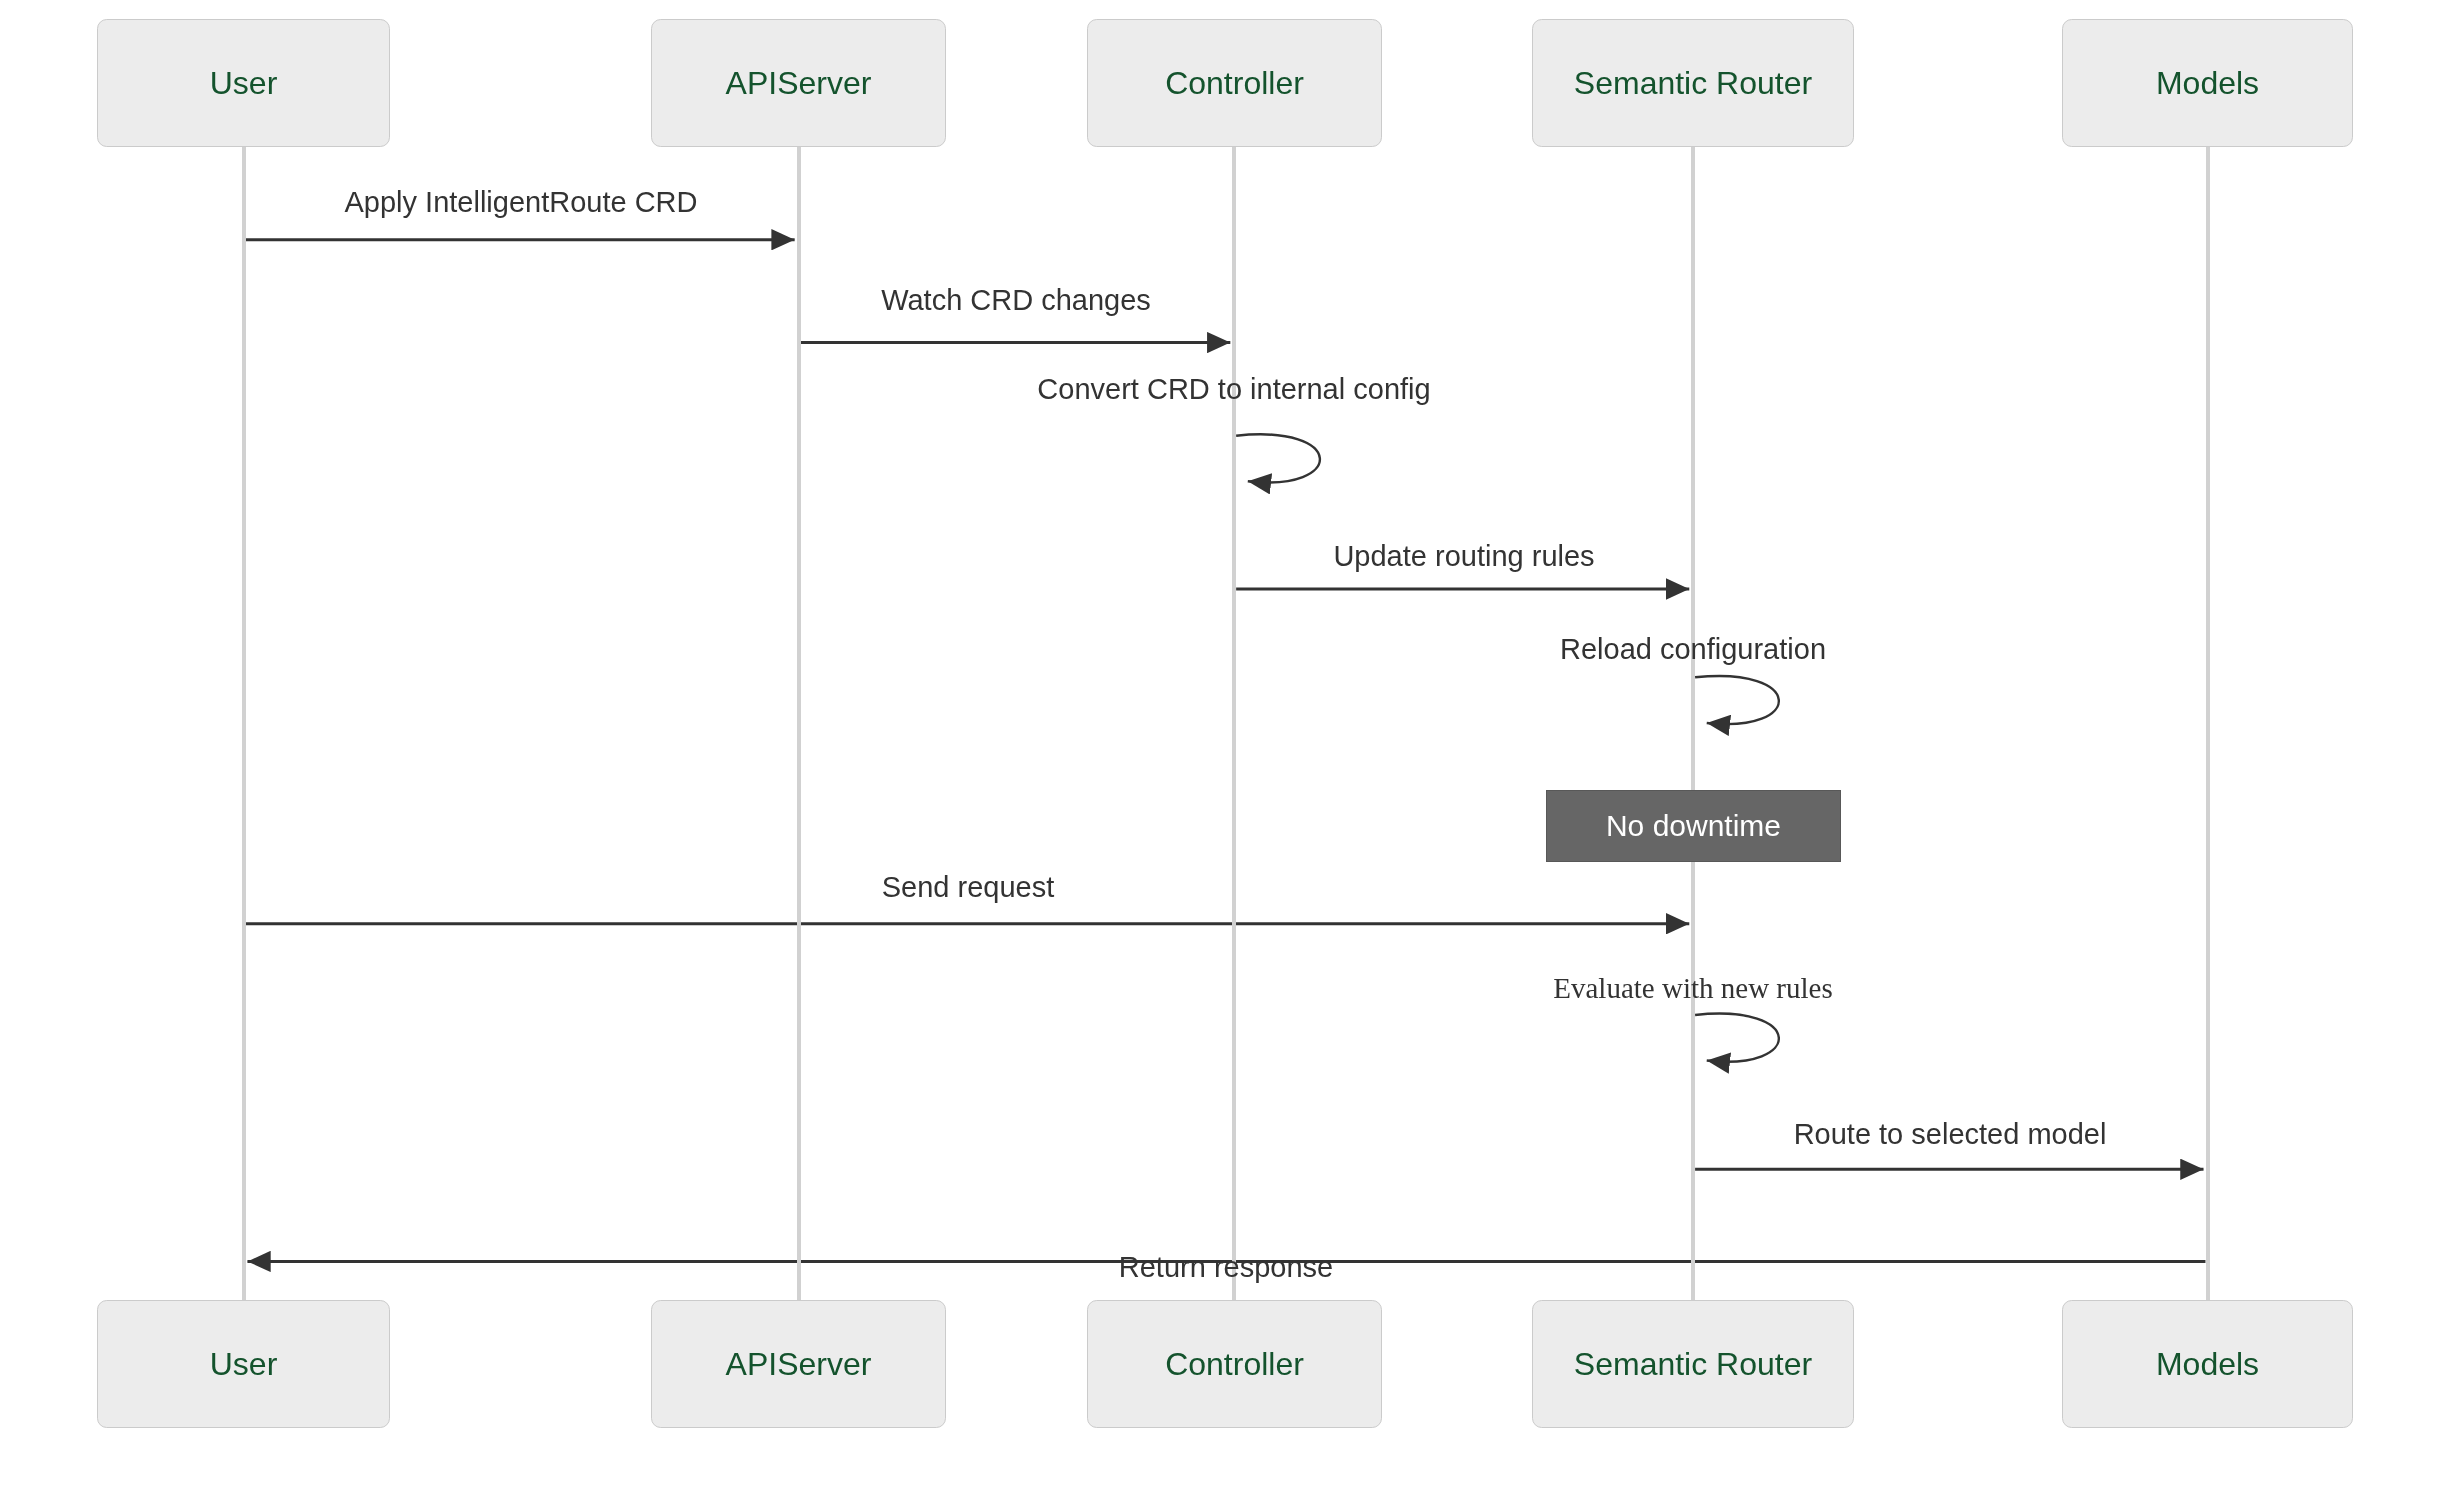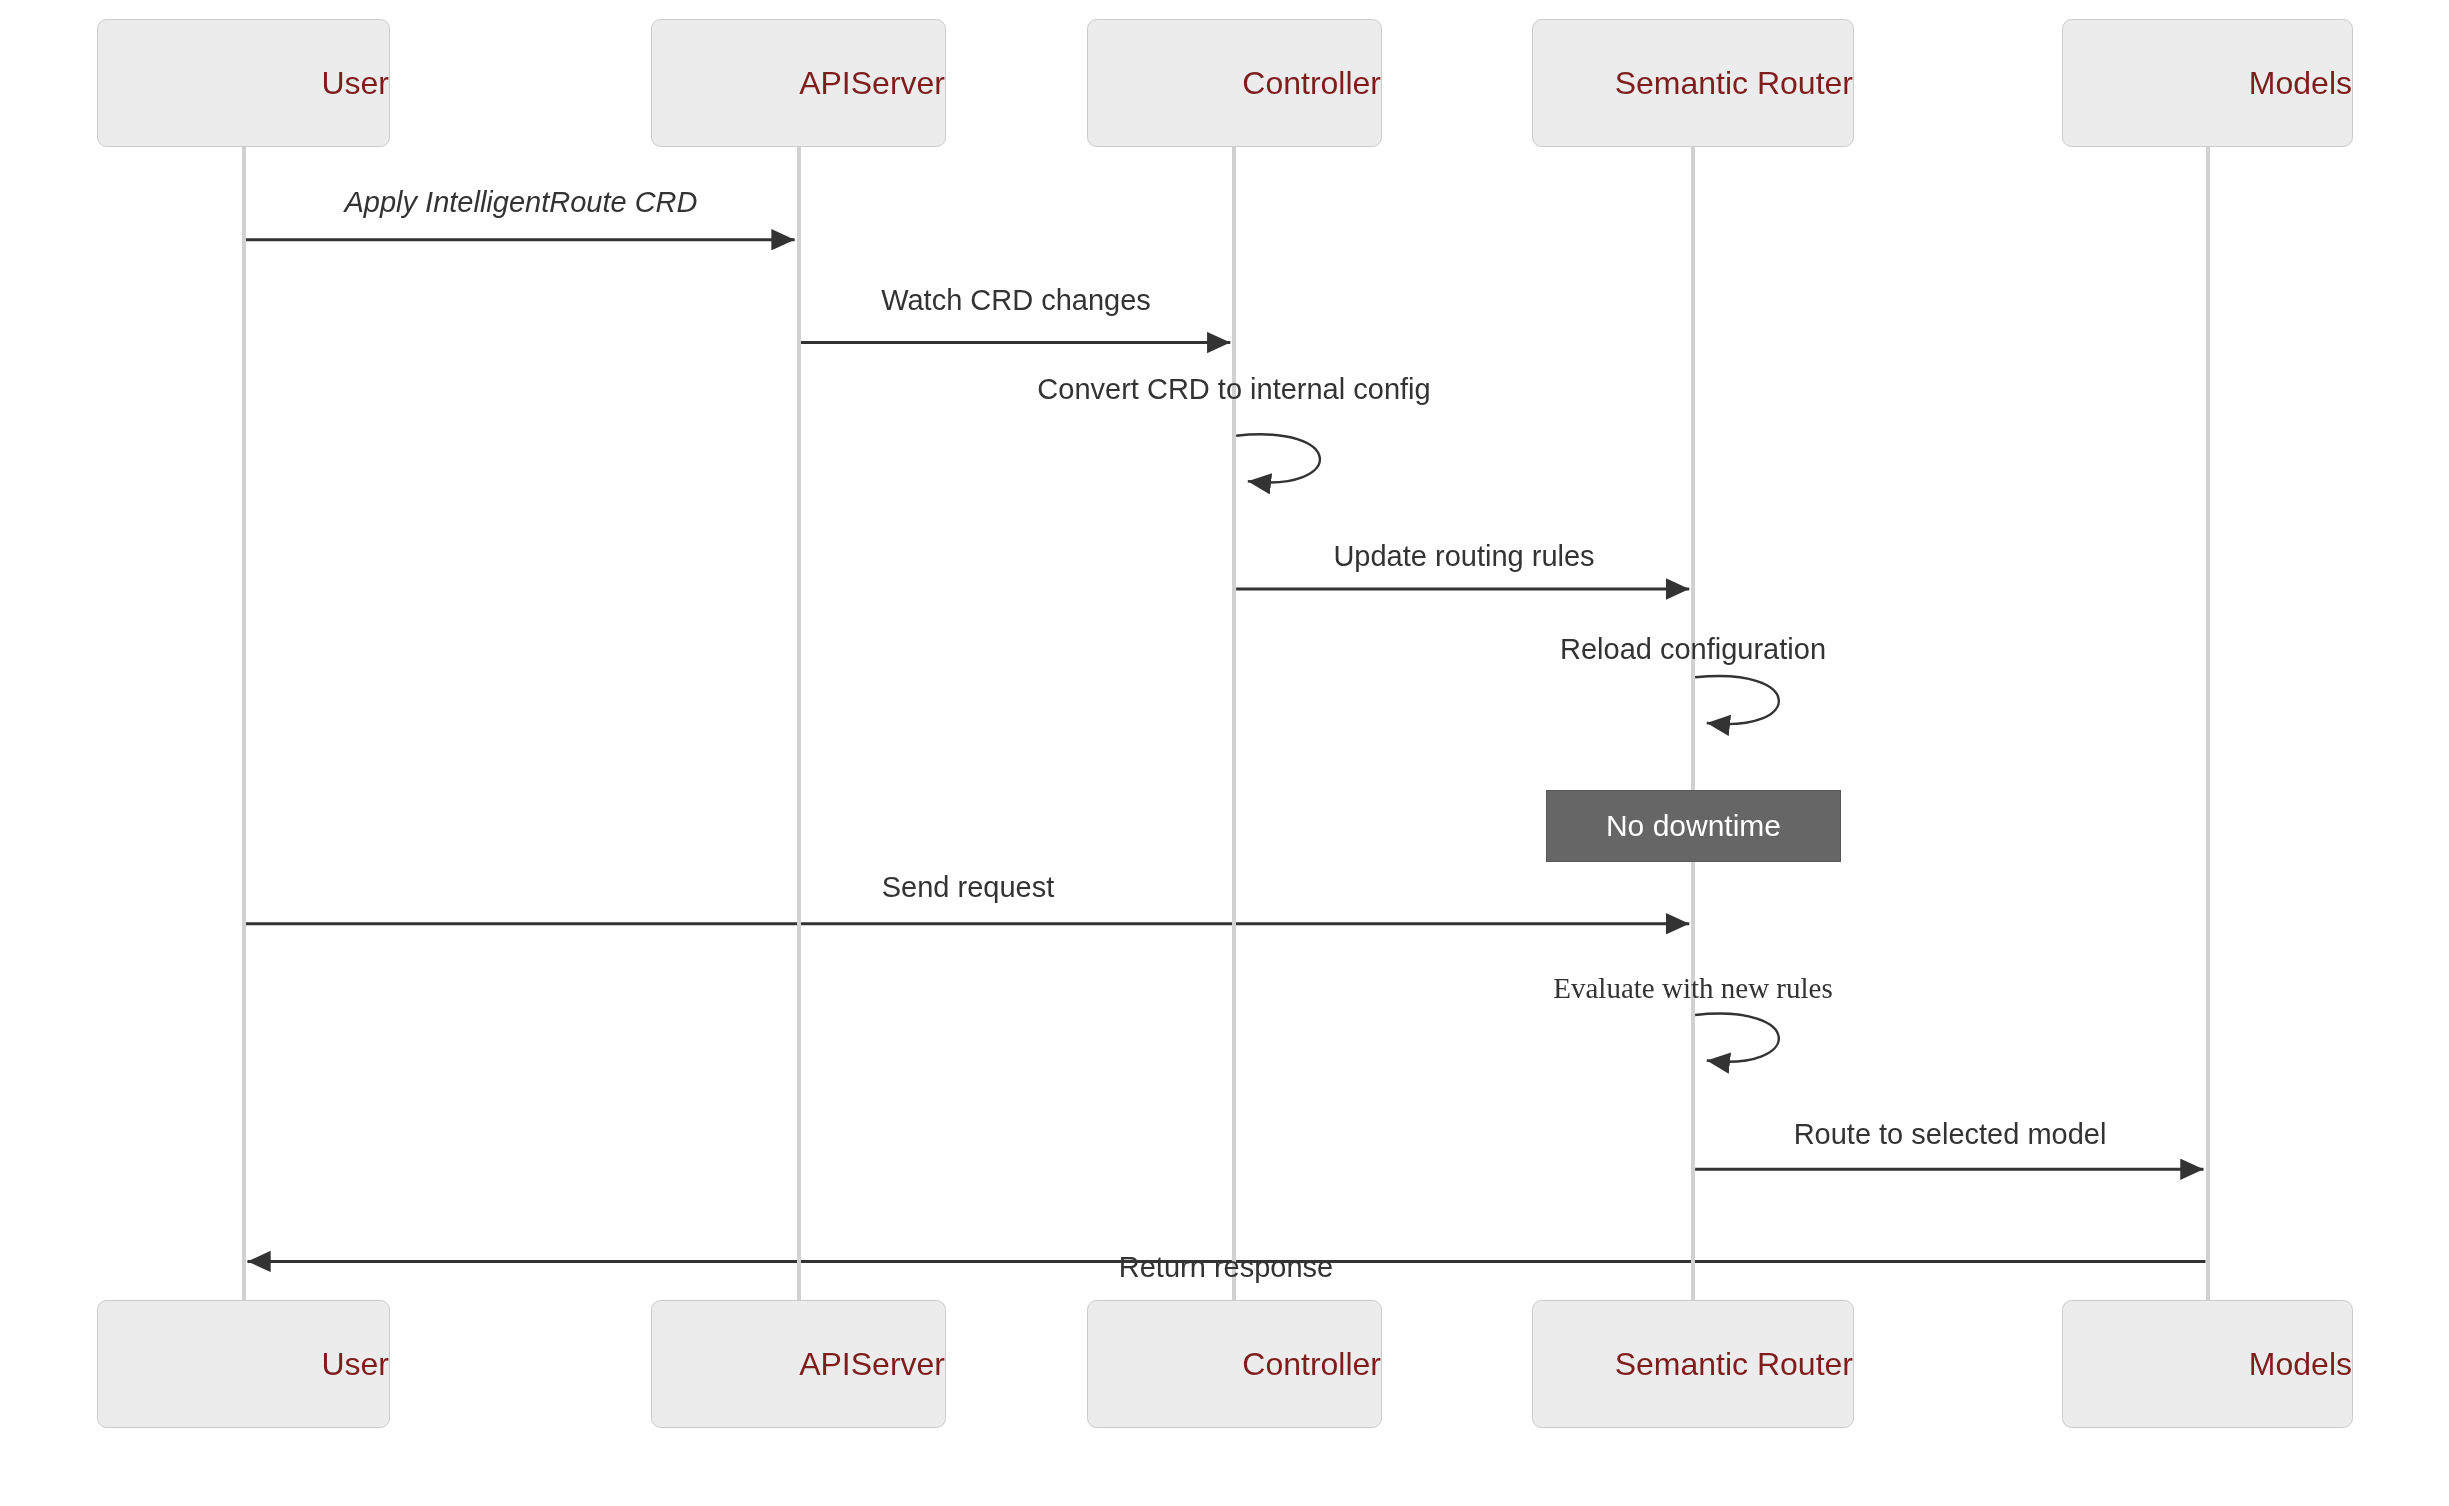--- a/index.html
+++ b/index.html
@@ -29,23 +29,23 @@
   }
   .actor-box {
     position: absolute;
     height: 128px;
     background: #ececec;
     border: 1.9px solid #cbcbcb;
     border-radius: 9.7px;
     box-sizing: border-box;
     display: flex;
     align-items: center;
-    justify-content: flex-end;
+    justify-content: center;
     font-size: 32px;
-    color: #7f1d1d;
+    color: #14532d;
     white-space: nowrap;
   }
   .lifeline {
     position: absolute;
     width: 3.9px;
     background: #d1d1d1;
   }
   .msg-label {
     position: absolute;
     transform: translateX(-50%);
@@ -116,21 +116,21 @@
     <div class="actor-box" style="left: 1532px; width: 322px; top: 1300px;">
       <span>Semantic Router</span>
     </div>
     <div class="lifeline" style="left: 2206px; top: 147px; height: 1153px; background: rgb(209, 209, 209);"></div>
     <div class="actor-box" style="left: 2062px; width: 291px; top: 19.4px;">
       <span>Models</span>
     </div>
     <div class="actor-box" style="left: 2062px; width: 291px; top: 1300px;">
       <span>Models</span>
     </div>
-    <div class="msg-label" style="top: 186px; left: 521px; font-style: italic;">Apply IntelligentRoute CRD</div>
+    <div class="msg-label" style="top: 186px; left: 521px;">Apply IntelligentRoute CRD</div>
     <div class="msg-label" style="top: 284px; left: 1016px; text-align: right;">Watch CRD changes</div>
     <div class="msg-label" style="top: 373px; left: 1234px;">Convert CRD to internal config</div>
     <div class="msg-label" style="top: 540px; left: 1464px;">Update routing rules</div>
     <div class="msg-label" style="top: 633px; left: 1693px;">Reload configuration</div>
     <div class="note-box" style="left: 1546px; top: 760px; width: 295px; height: 72px;">
       <span>No downtime</span>
     </div>
     <div class="msg-label" style="top: 871px; left: 968px;">Send request</div>
     <div class="msg-label" style="top: 972px; left: 1693px; font-family: Liberation Serif, serif;">Evaluate with new rules</div>
     <div class="msg-label" style="top: 1118px; left: 1950px;">Route to selected model</div>

